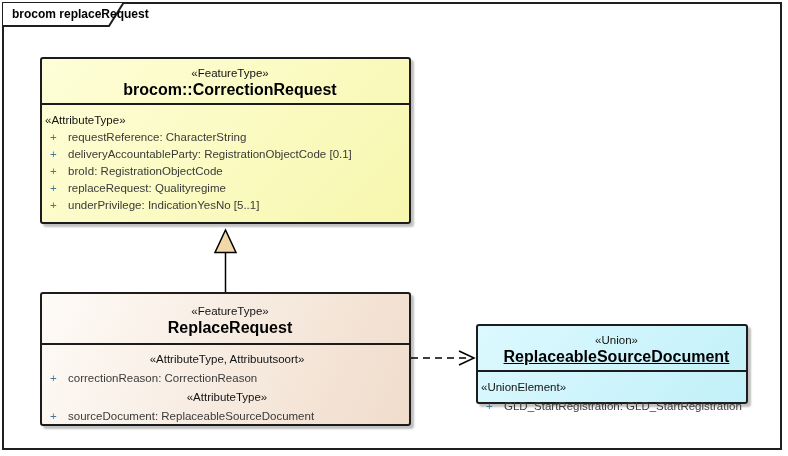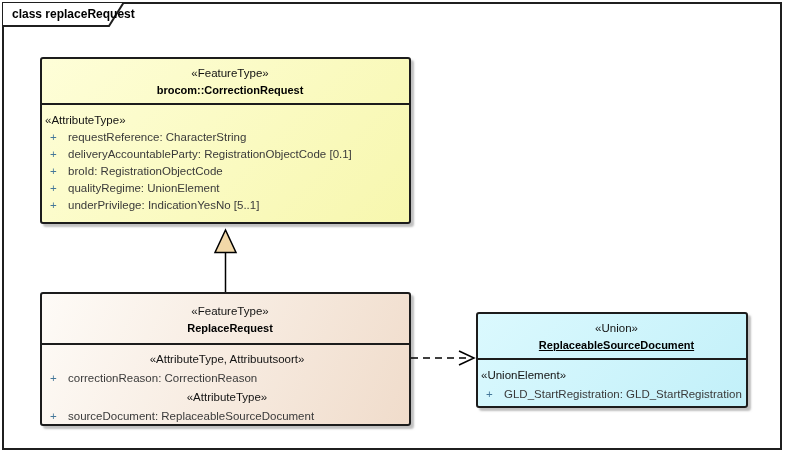--- a/index.html
+++ b/index.html
@@ -18,21 +18,21 @@
   }
   .uml-class {
     position:absolute; box-sizing:border-box;
     border:2px solid #1c1c1c; border-radius:3px;
     box-shadow:3px 3px 2px rgba(140,140,140,0.55);
   }
   .uml-class .hdr {
     text-align:center; border-bottom:2px solid #1c1c1c; box-sizing:border-box;padding-left:9px;
   }
   .stereo { font-size:11.5px; color:#121212; line-height:16px; }
-  .cls-name { font-size:11px; font-weight:bold; color:#000; line-height:18px; }
+  .cls-name { font-size:16px; font-weight:bold; color:#000; line-height:18px; }
   .underlined { text-decoration:underline; }
   .group-hdr { font-size:11.5px; color:#121212; padding-left:3px; }
   .attr-row { display:flex; font-size:11.5px; color:#3a3a3a; }
   .attr-row .vis { width:18px; padding-left:8px; color:#447799; flex:0 0 auto; }
   .attr-row .txt { flex:1 1 auto; white-space:nowrap; }
 
   
   .box-correction {
     left:40px; top:57px; width:371px; height:167px;
     background:linear-gradient(135deg, #fefed8 0%, #f7f7ae 100%);
@@ -47,41 +47,41 @@
     left:40px; top:292px; width:371px; height:134px;
     background:linear-gradient(115deg, #fefbf7 0%, #f0dccb 100%);
   }
   .box-replace .hdr { height:51px; padding-top:9px; }
   .box-replace .attrs { padding-top:5px; }
   .box-replace .group-hdr { line-height:19px;text-align:center; }
   .box-replace .attr-row { line-height:19px; }
 
   
   .box-union {
-    left:476px; top:312px; width:272px; height:96px;
+    left:476px; top:324px; width:272px; height:80px;
     background:linear-gradient(135deg, #dbf9fe 0%, #c2f0f9 100%);
   }
   .box-union .hdr { height:46px; padding-top:6px; }
   .box-union .attrs { padding-top:6px; }
   .box-union .group-hdr { line-height:19px; }
   .box-union .attr-row { line-height:19px; }
 
   .connectors { position:absolute; left:0; top:0; width:788px; height:456px; pointer-events:none; }
 </style>
 </head>
 <body>
 
 <div class="canvas">
 
   <div class="frame"></div>
 
   <svg class="frame-tab" width="130" height="26" viewBox="0 0 130 26">
     <path d="M0,0 L122,0 L107,24 L0,24 Z" fill="#ffffff" stroke="#1f1f1f" stroke-width="2"></path>
   </svg>
-  <div class="frame-title">class replaceRequest</div>
+  <div class="frame-title">brocom replaceRequest</div>
 
   <div class="uml-class box-correction">
     <div class="hdr">
       <div class="stereo">«FeatureType»</div>
       <div class="cls-name">brocom::CorrectionRequest</div>
     </div>
     <div class="attrs">
       <div class="group-hdr">«AttributeType»</div>
       <div class="attr-row">
         <span class="vis">+</span>
@@ -90,21 +90,21 @@
       <div class="attr-row">
         <span class="vis">+</span>
         <span class="txt">deliveryAccountableParty: RegistrationObjectCode [0.1]</span>
       </div>
       <div class="attr-row">
         <span class="vis">+</span>
         <span class="txt">broId: RegistrationObjectCode</span>
       </div>
       <div class="attr-row">
         <span class="vis">+</span>
-        <span class="txt">qualityRegime: UnionElement</span>
+        <span class="txt">replaceRequest: Qualityregime</span>
       </div>
       <div class="attr-row">
         <span class="vis">+</span>
         <span class="txt">underPrivilege: IndicationYesNo [5..1]</span>
       </div>
     </div>
   </div>
 
   <div class="uml-class box-replace">
     <div class="hdr">

